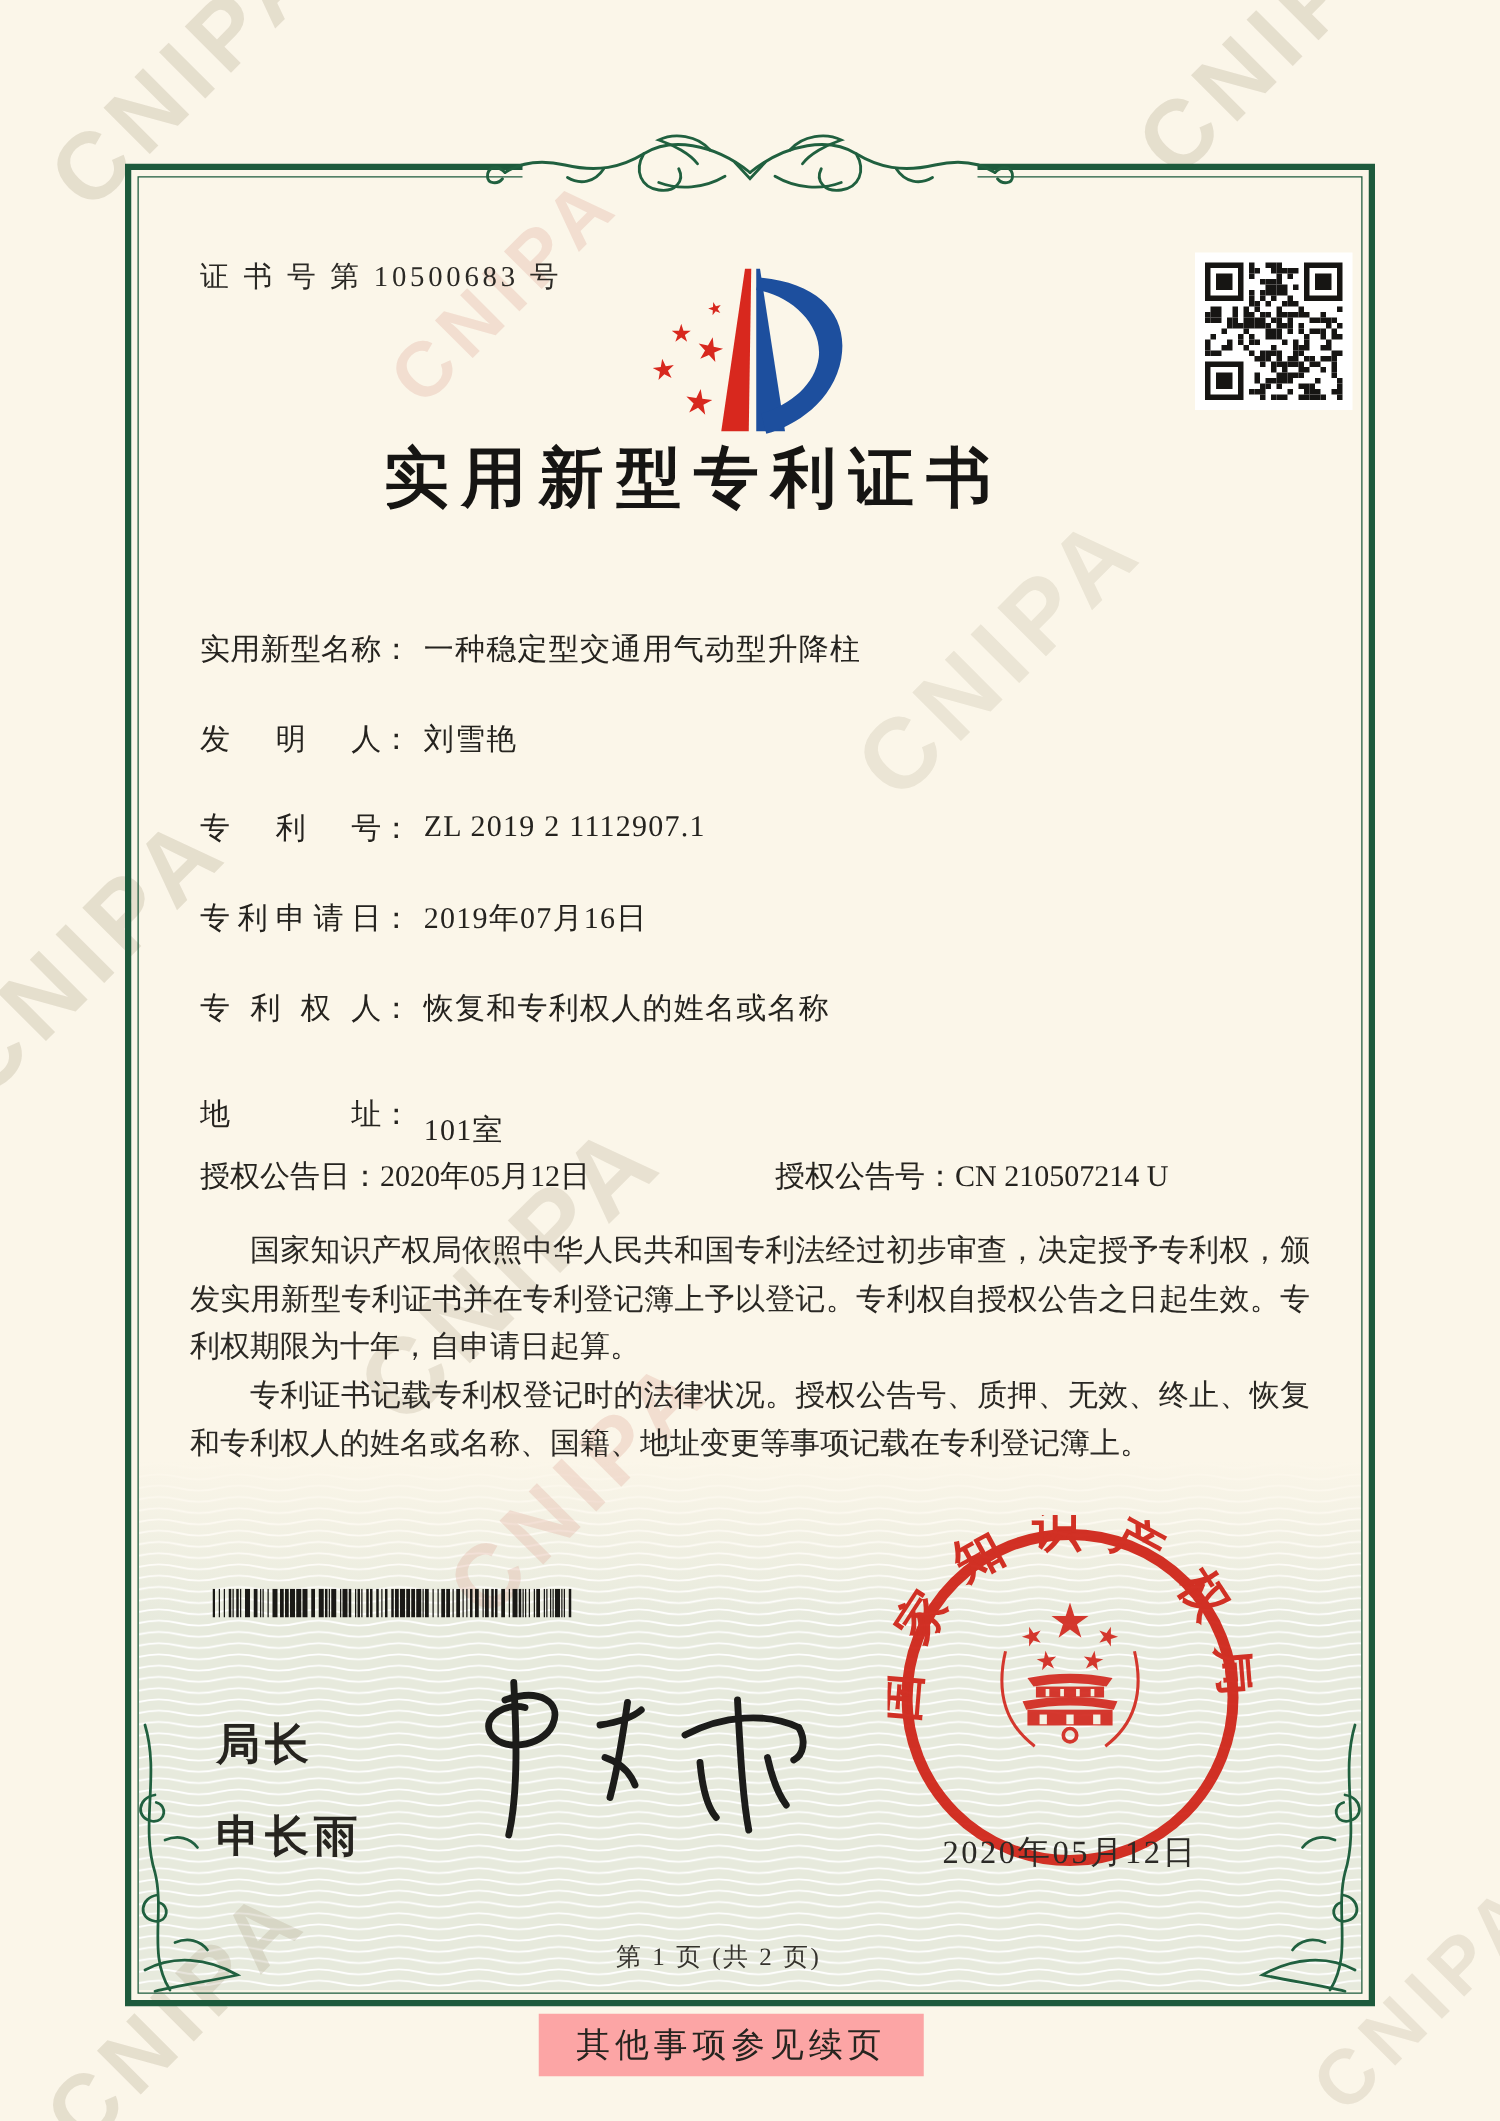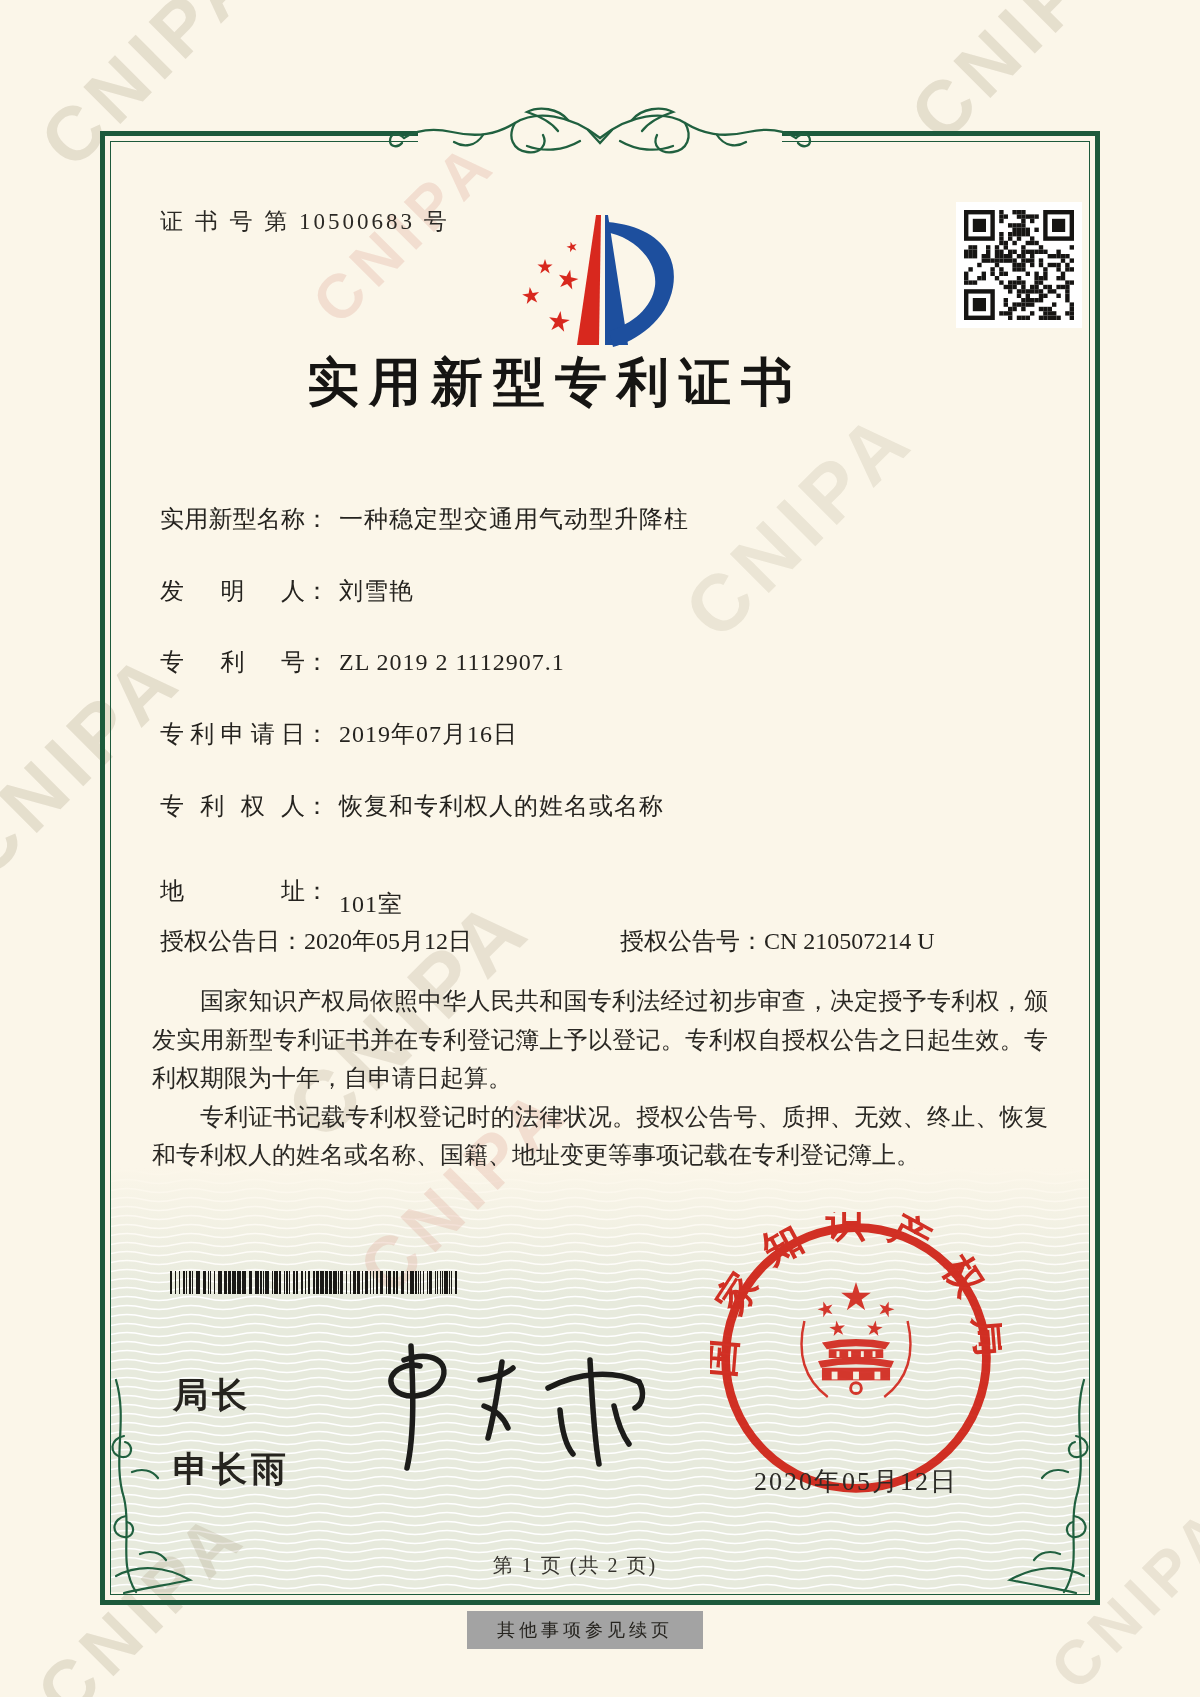--- a/index.html
+++ b/index.html
@@ -63,21 +63,21 @@
       font-family:Liberation Mono, monospace;font-weight:600;
       font-size:35px;letter-spacing:4px;color:#26241f;}
   .director .name{margin-top:27px;}
   .signature{position:absolute;left:352px;top:1338px;z-index:5;}
   .seal{position:absolute;left:710px;top:1212px;z-index:6;}
   .seal-date{position:absolute;left:716px;top:1464px;width:280px;z-index:7;text-align:center;
       font-size:26px;letter-spacing:2px;color:#2b2a26;}
   .page-num{position:absolute;left:0;top:1552px;width:1150px;z-index:5;text-align:center;
       font-size:20px;letter-spacing:2px;color:#34322c;}
   .cont-note{position:absolute;left:0;top:1611px;width:1170px;z-index:5;text-align:center;}
-  .cont-note span{display:inline-block;background:#a3a3a3;padding:7px 30px;font-size:18px;
+  .cont-note span{display:inline-block;background:#fca5a5;padding:7px 30px;font-size:27px;
       letter-spacing:4px;color:#26241f;}
 </style>
 </head>
 <body>
 
 <svg width="0" height="0" style="position:absolute" aria-hidden="true">
   <defs>
     <polygon id="star" points="0,-10 2.23,-3.07 9.51,-3.09 3.61,1.17 5.88,8.09 0,3.8 -5.88,8.09 -3.61,1.17 -9.51,-3.09 -2.23,-3.07"></polygon>
   </defs>
 </svg>

